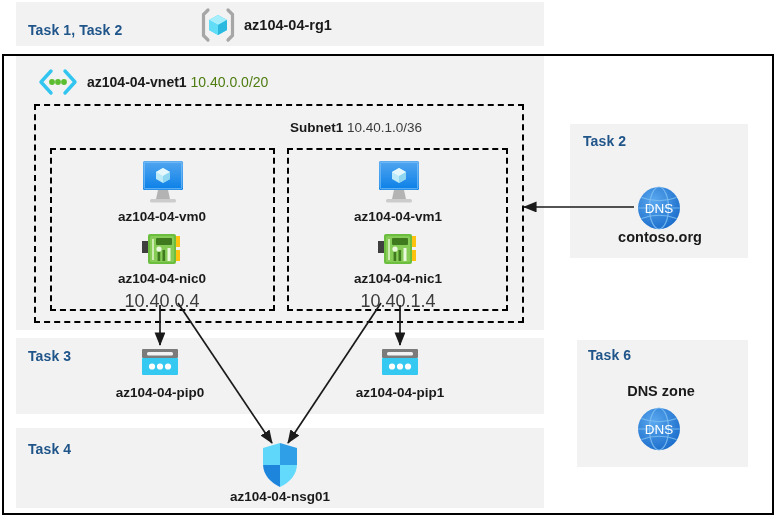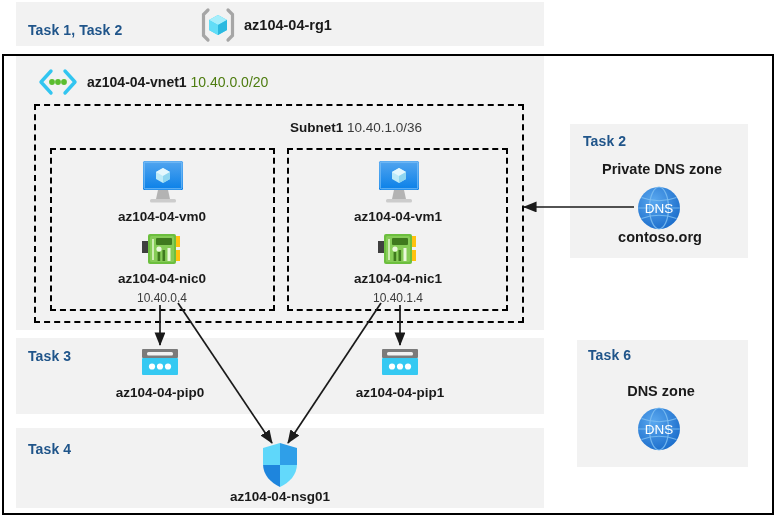--- a/index.html
+++ b/index.html
@@ -49,21 +49,21 @@
   .res-name {
     position: absolute;
     color: #1a1a1a;
     font-size: 13.5px;
     font-weight: bold;
     white-space: nowrap;
   }
   .res-sub {
     position: absolute;
     color: #3b3b3b;
-    font-size: 12px;
+    font-size: 18px;
     font-weight: normal;
     white-space: nowrap;
     text-align: center;
   }
   .title-row {
     position: absolute;
     white-space: nowrap;
     font-size: 14px;
     color: #1a1a1a;
   }
@@ -266,21 +266,20 @@
         <rect x="21" y="0" width="17" height="24" fill="#2f9fe8"></rect>
         <rect x="4" y="24" width="17" height="24" fill="#1e85dd"></rect>
         <rect x="21" y="24" width="17" height="24" fill="#63d9fb"></rect>
       </g>
     </svg>
   </div>
   <div class="res-name centered" style="left:280px; top:489px;">az104-04-nsg01</div>
 
   <div class="gray-box" style="left:570px; top:124px; width:178px; height:134px;"></div>
   <div class="task-label" style="left:583px; top:133px;">Task 2</div>
-  <div class="res-name centered" style="left:662px; top:161px; font-size:14.5px;">Private DNS zone</div>
 
   <div class="icon" style="left:634px; top:184px;">
     <svg width="54" height="48" viewBox="0 0 54 48">
       <defs>
         <radialGradient id="dnsg0" cx="0.38" cy="0.33" r="0.78">
           <stop offset="0" stop-color="#5aa8ef"></stop>
             <stop offset="1" stop-color="#1668c8"></stop>
         </radialGradient>
       </defs>
       <circle cx="25" cy="24" r="21" fill="url(#dnsg0)"></circle>

